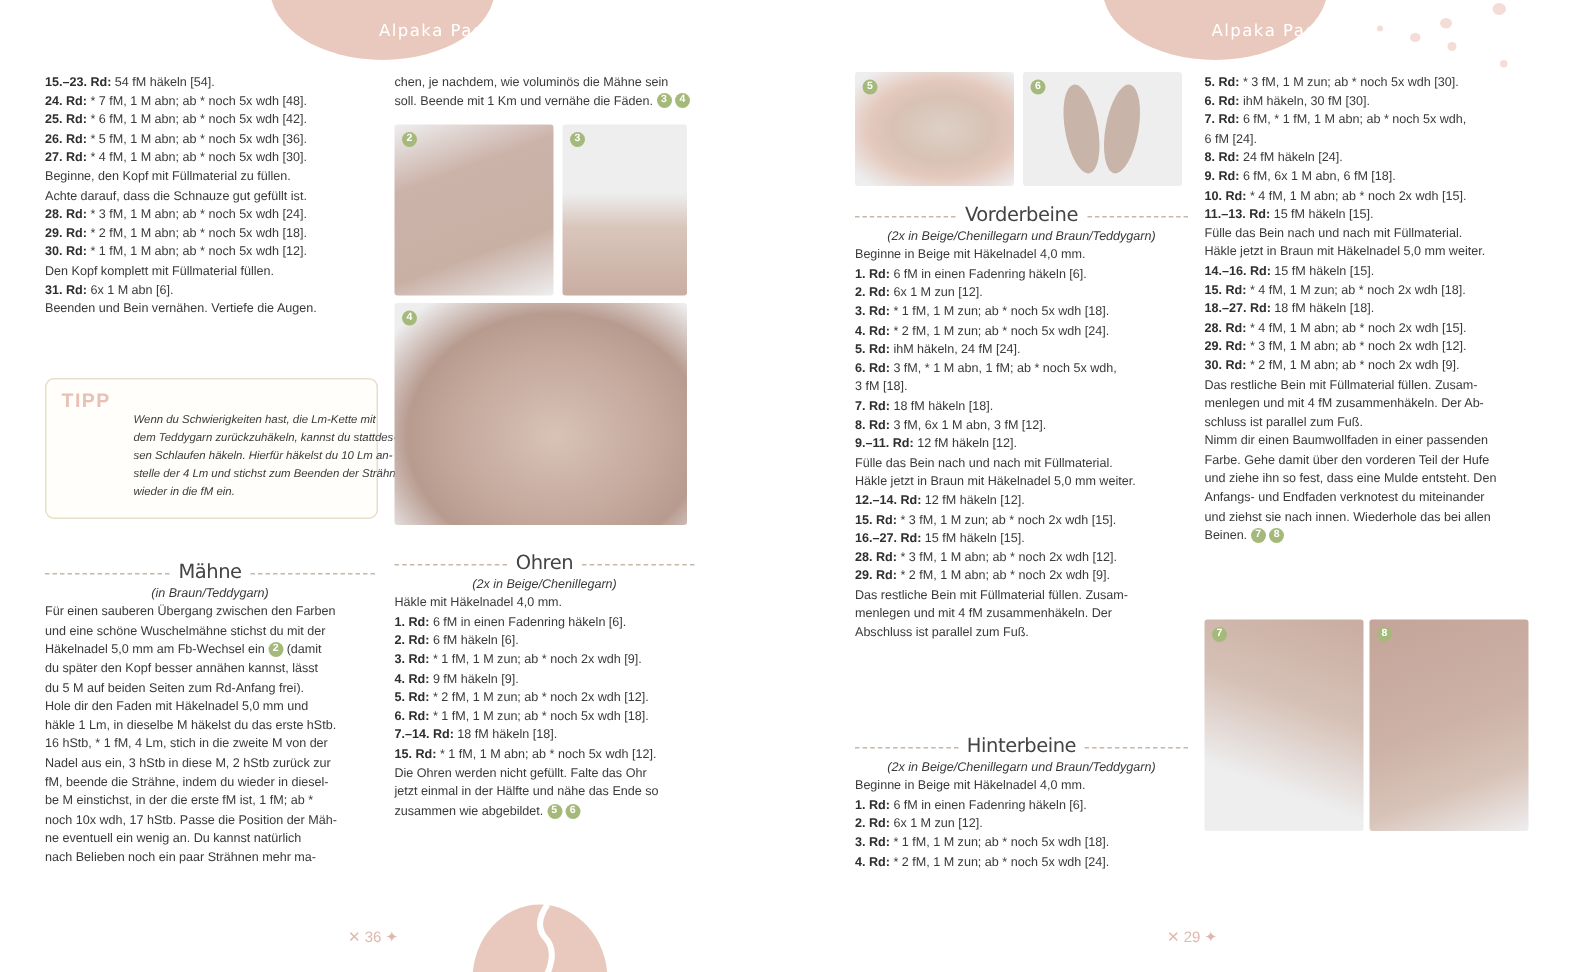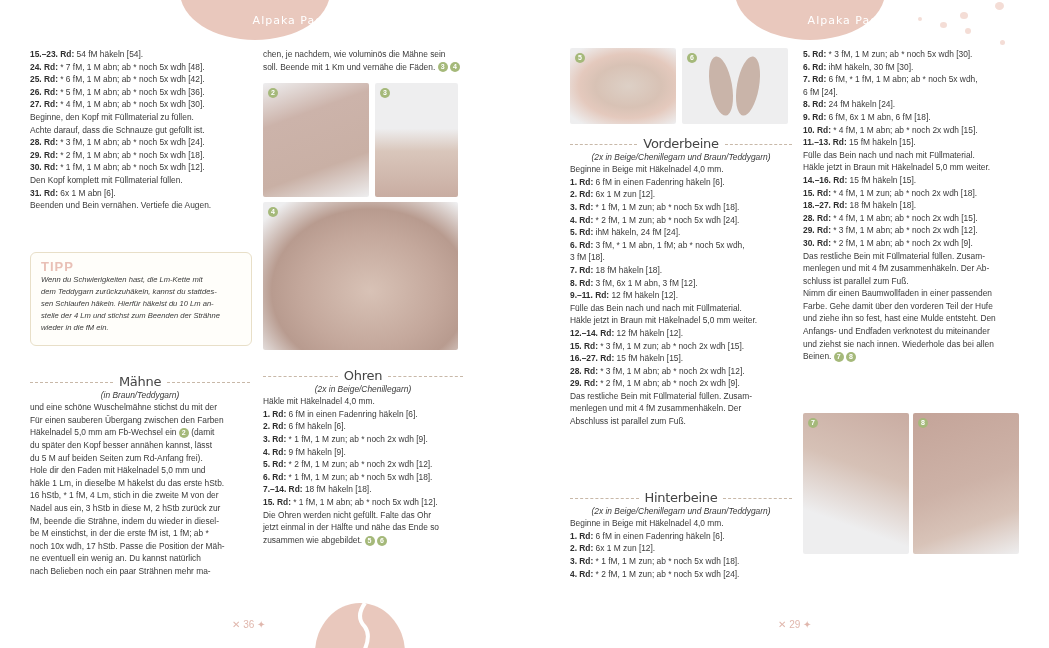--- a/index.html
+++ b/index.html
@@ -9,21 +9,21 @@
   .col{position:absolute;font-size:8.4px;line-height:12.6px;}
   .line{white-space:nowrap;}
   .line b{font-weight:bold;color:#2e2e2e;}
   .section-head{display:flex;align-items:center;gap:6px;margin-top:2px;}
   .section-head .rule{flex:1;border-top:1px dashed #c8b8a8;height:0;}
   .section-head .ttl{font-family:"DejaVu Sans",sans-serif;font-size:13px;color:#444;letter-spacing:-0.3px;}
   .sub{font-style:italic;text-align:center;}
   .num{display:inline-block;width:10px;height:10px;border-radius:50%;background:#a5b97a;color:#fff;font-size:7px;line-height:10px;text-align:center;vertical-align:middle;font-weight:bold;}
   .tipp{position:absolute;border:1.5px solid #e8dfc8;border-radius:6px;background:#fffefa;padding:6px 10px;}
   .tipp .tt{color:#e9c0b6;font-weight:bold;font-size:13px;letter-spacing:1px;}
-  .tipp .tx{font-style:italic;font-size:7.6px;line-height:12px;}
+  .tipp .tx{font-style:italic;font-size:7.6px;line-height:12px;margin-left:48px;}
   .photo{position:absolute;background:#eeeeef;border-radius:2px;overflow:hidden;}
   .photo .badge{position:absolute;left:5px;top:5px;}
   .pagenum{position:absolute;color:#e0b7ad;font-size:10px;}
   .dot{position:absolute;background:#f4ddd6;border-radius:50%;}
 </style>
 </head>
 <body>
 
 <div class="blob-top" style="left:180px;top:-40px;width:150px;height:80px;"></div>
 <div class="header-title" style="left:180px;top:14px;width:150px;">Alpaka Paco</div>
@@ -70,22 +70,22 @@
 </div>
 
 <div class="col" style="left:30px;top:374px;width:220px;">
   <div class="section-head">
       <span class="rule"></span>
       <span class="ttl">Mähne</span>
       <span class="rule"></span>
     </div>
   <div class="sub">(in Braun/Teddygarn)</div>
   <div id="maehneLines">
+      <div class="line">Für einen sauberen Übergang zwischen den Farben</div>
       <div class="line">und eine schöne Wuschelmähne stichst du mit der</div>
-      <div class="line">Für einen sauberen Übergang zwischen den Farben</div>
       <div class="line"><span>Häkelnadel 5,0 mm am Fb-Wechsel ein</span><span> <span class="num">2</span> <span>(damit</span></span></div>
       <div class="line">du später den Kopf besser annähen kannst, lässt</div>
       <div class="line">du 5 M auf beiden Seiten zum Rd-Anfang frei).</div>
       <div class="line">Hole dir den Faden mit Häkelnadel 5,0 mm und</div>
       <div class="line">häkle 1 Lm, in dieselbe M häkelst du das erste hStb.</div>
       <div class="line">16 hStb, * 1 fM, 4 Lm, stich in die zweite M von der</div>
       <div class="line">Nadel aus ein, 3 hStb in diese M, 2 hStb zurück zur</div>
       <div class="line">fM, beende die Strähne, indem du wieder in diesel-</div>
       <div class="line">be M einstichst, in der die erste fM ist, 1 fM; ab *</div>
       <div class="line">noch 10x wdh, 17 hStb. Passe die Position der Mäh-</div>
@@ -206,21 +206,21 @@
     <div class="line"><b>15. Rd:</b><span> * 4 fM, 1 M zun; ab * noch 2x wdh [18].</span></div>
     <div class="line"><b>18.–27. Rd:</b><span> 18 fM häkeln [18].</span></div>
     <div class="line"><b>28. Rd:</b><span> * 4 fM, 1 M abn; ab * noch 2x wdh [15].</span></div>
     <div class="line"><b>29. Rd:</b><span> * 3 fM, 1 M abn; ab * noch 2x wdh [12].</span></div>
     <div class="line"><b>30. Rd:</b><span> * 2 fM, 1 M abn; ab * noch 2x wdh [9].</span></div>
     <div class="line"><span>Das restliche Bein mit Füllmaterial füllen. Zusam-</span></div>
     <div class="line"><span>menlegen und mit 4 fM zusammenhäkeln. Der Ab-</span></div>
     <div class="line"><span>schluss ist parallel zum Fuß.</span></div>
     <div class="line"><span>Nimm dir einen Baumwollfaden in einer passenden</span></div>
     <div class="line"><span>Farbe. Gehe damit über den vorderen Teil der Hufe</span></div>
-    <div class="line"><span>und ziehe ihn so fest, hast eine Mulde entsteht. Den</span></div>
+    <div class="line"><span>und ziehe ihn so fest, dass eine Mulde entsteht. Den</span></div>
     <div class="line"><span>Anfangs- und Endfaden verknotest du miteinander</span></div>
     <div class="line"><span>und ziehst sie nach innen. Wiederhole das bei allen</span></div>
     <div class="line"><span>Beinen.</span> <span class="num">7</span> <span class="num">8</span></div>
   </div>
 
 <div class="photo" style="left:803px;top:413px;width:106px;height:141px;background:linear-gradient(200deg,#c9aca2 0%,#d6c1b6 40%,#eeeeef 75%);">
   <span class="num badge">7</span>
 </div>
 <div class="photo" style="left:913px;top:413px;width:106px;height:141px;background:linear-gradient(160deg,#c4a499 0%,#cdb2a7 50%,#d8c3b8 75%,#eeeeef 100%);">
   <span class="num badge">8</span>

